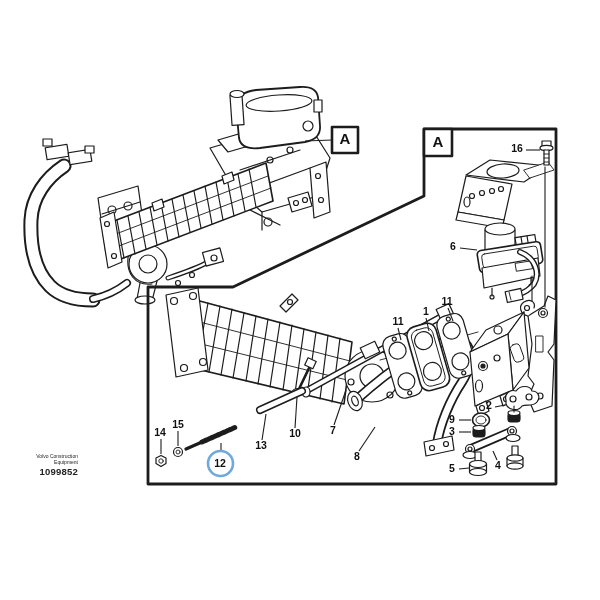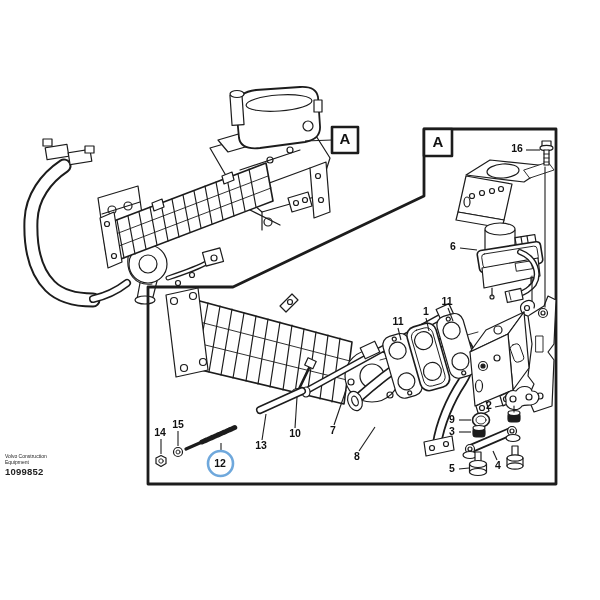--- a/index.html
+++ b/index.html
@@ -7,21 +7,21 @@
   svg{position:absolute;left:0;top:0;}
   .ln{stroke:#1c1c1c;fill:none;stroke-linecap:round;stroke-linejoin:round;}
   .s1{stroke-width:1.2;}  .s08{stroke-width:0.9;}
   .s2{stroke-width:1.8;}  .s26{stroke-width:2.6;}
   .wfill{fill:#ffffff;}
   .tube-o{stroke:#1c1c1c;fill:none;stroke-linecap:round;stroke-linejoin:round;}
   .tube-i{stroke:#ffffff;fill:none;stroke-linecap:round;stroke-linejoin:round;}
   .callout{font-size:10.5px;font-weight:bold;fill:#111;}
   .viewlabel{font-size:15px;font-weight:bold;fill:#111;}
   .leader{stroke:#1c1c1c;stroke-width:1.1;fill:none;}
-  #footer{position:absolute;left:5px;top:453px;width:58px;text-align:left;color:#222;}
+  #footer{position:absolute;left:20px;top:453px;width:58px;text-align:right;color:#222;}
   #footer .co{font-size:5px;line-height:6px;}
   #footer .num{font-size:9.5px;font-weight:bold;margin-top:1px;letter-spacing:.2px;}
 </style>
 </head>
 <body>
 
 <div id="stage">
 
 <svg width="600" height="600" viewBox="0 0 600 600">
 

